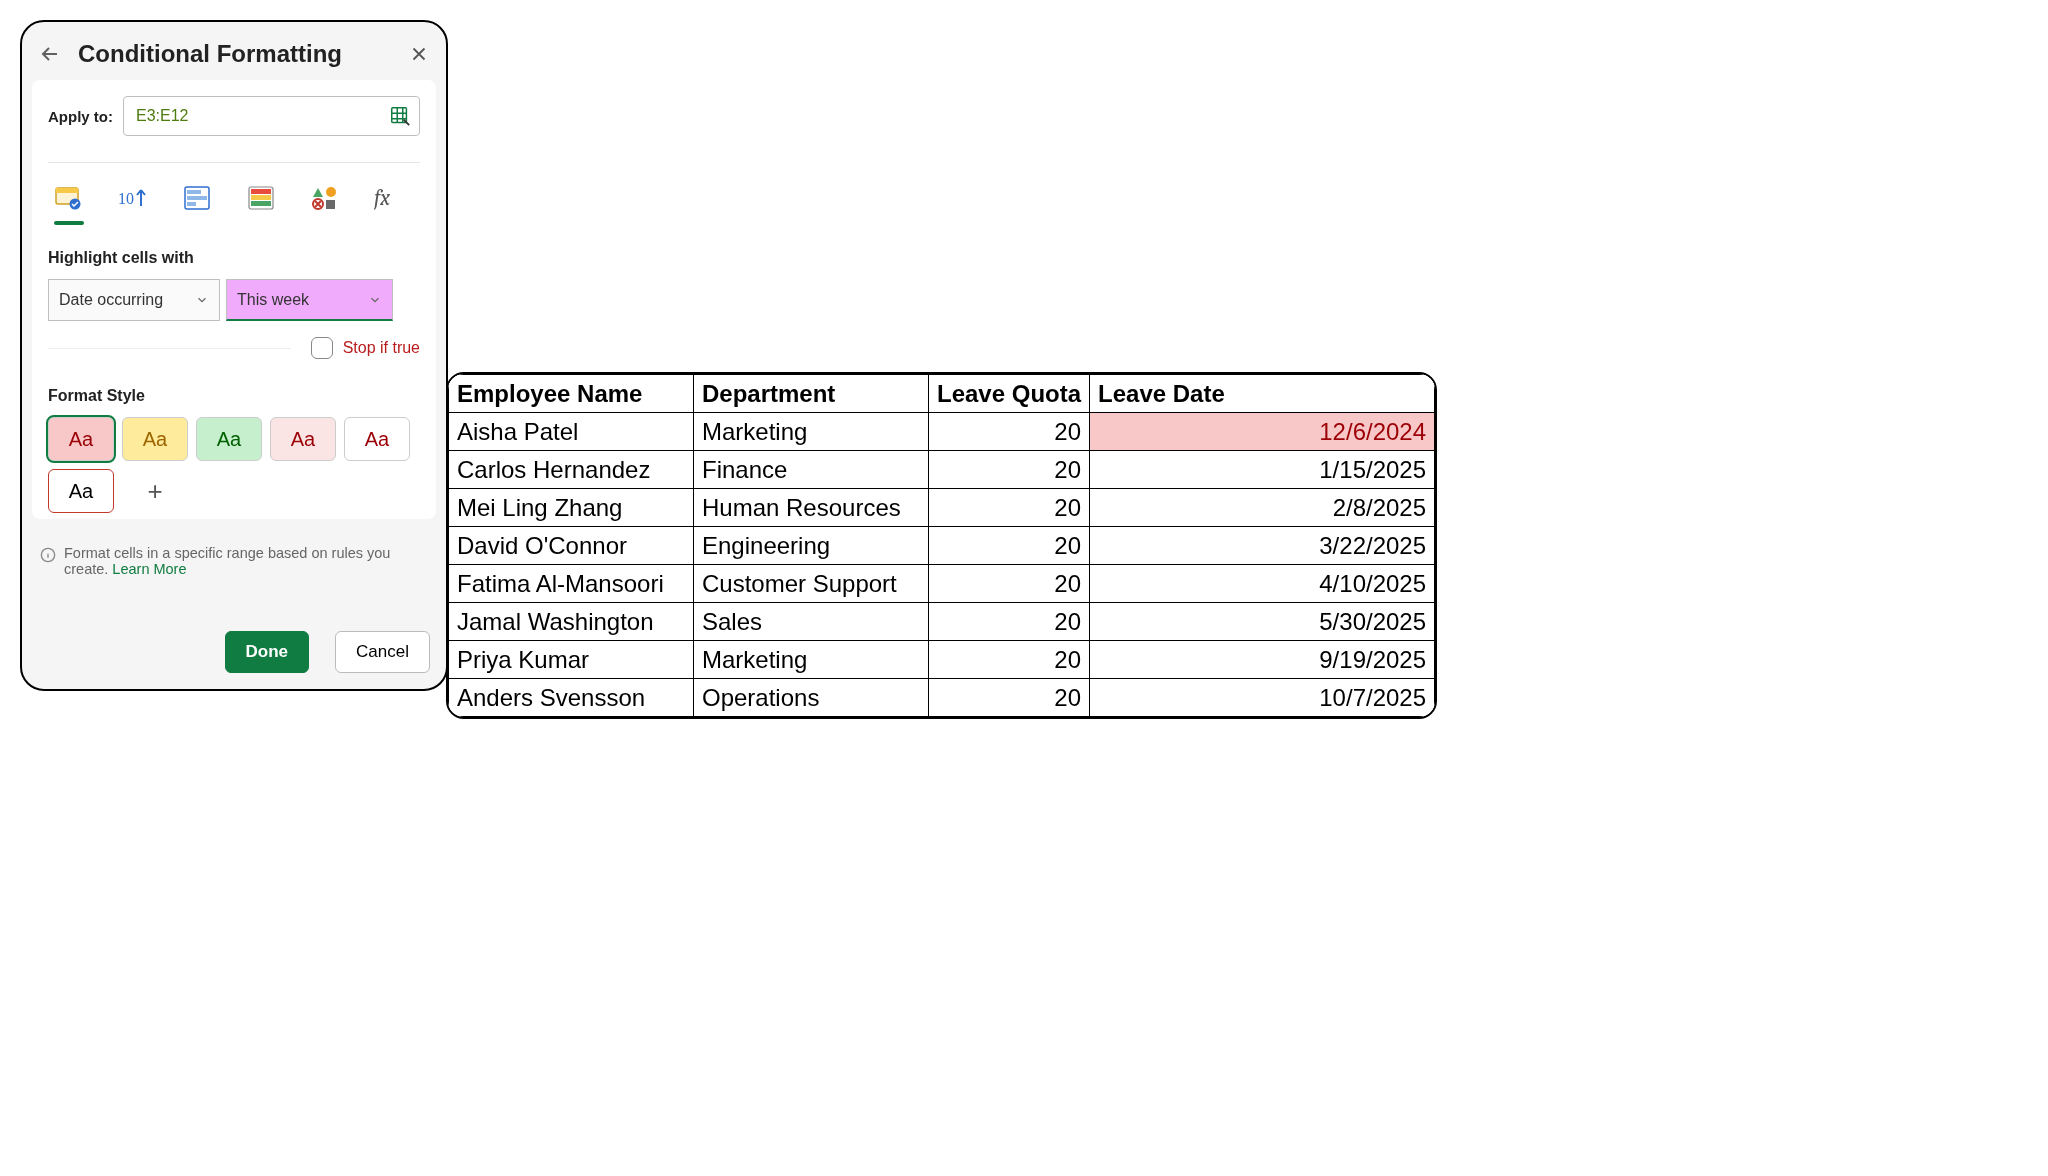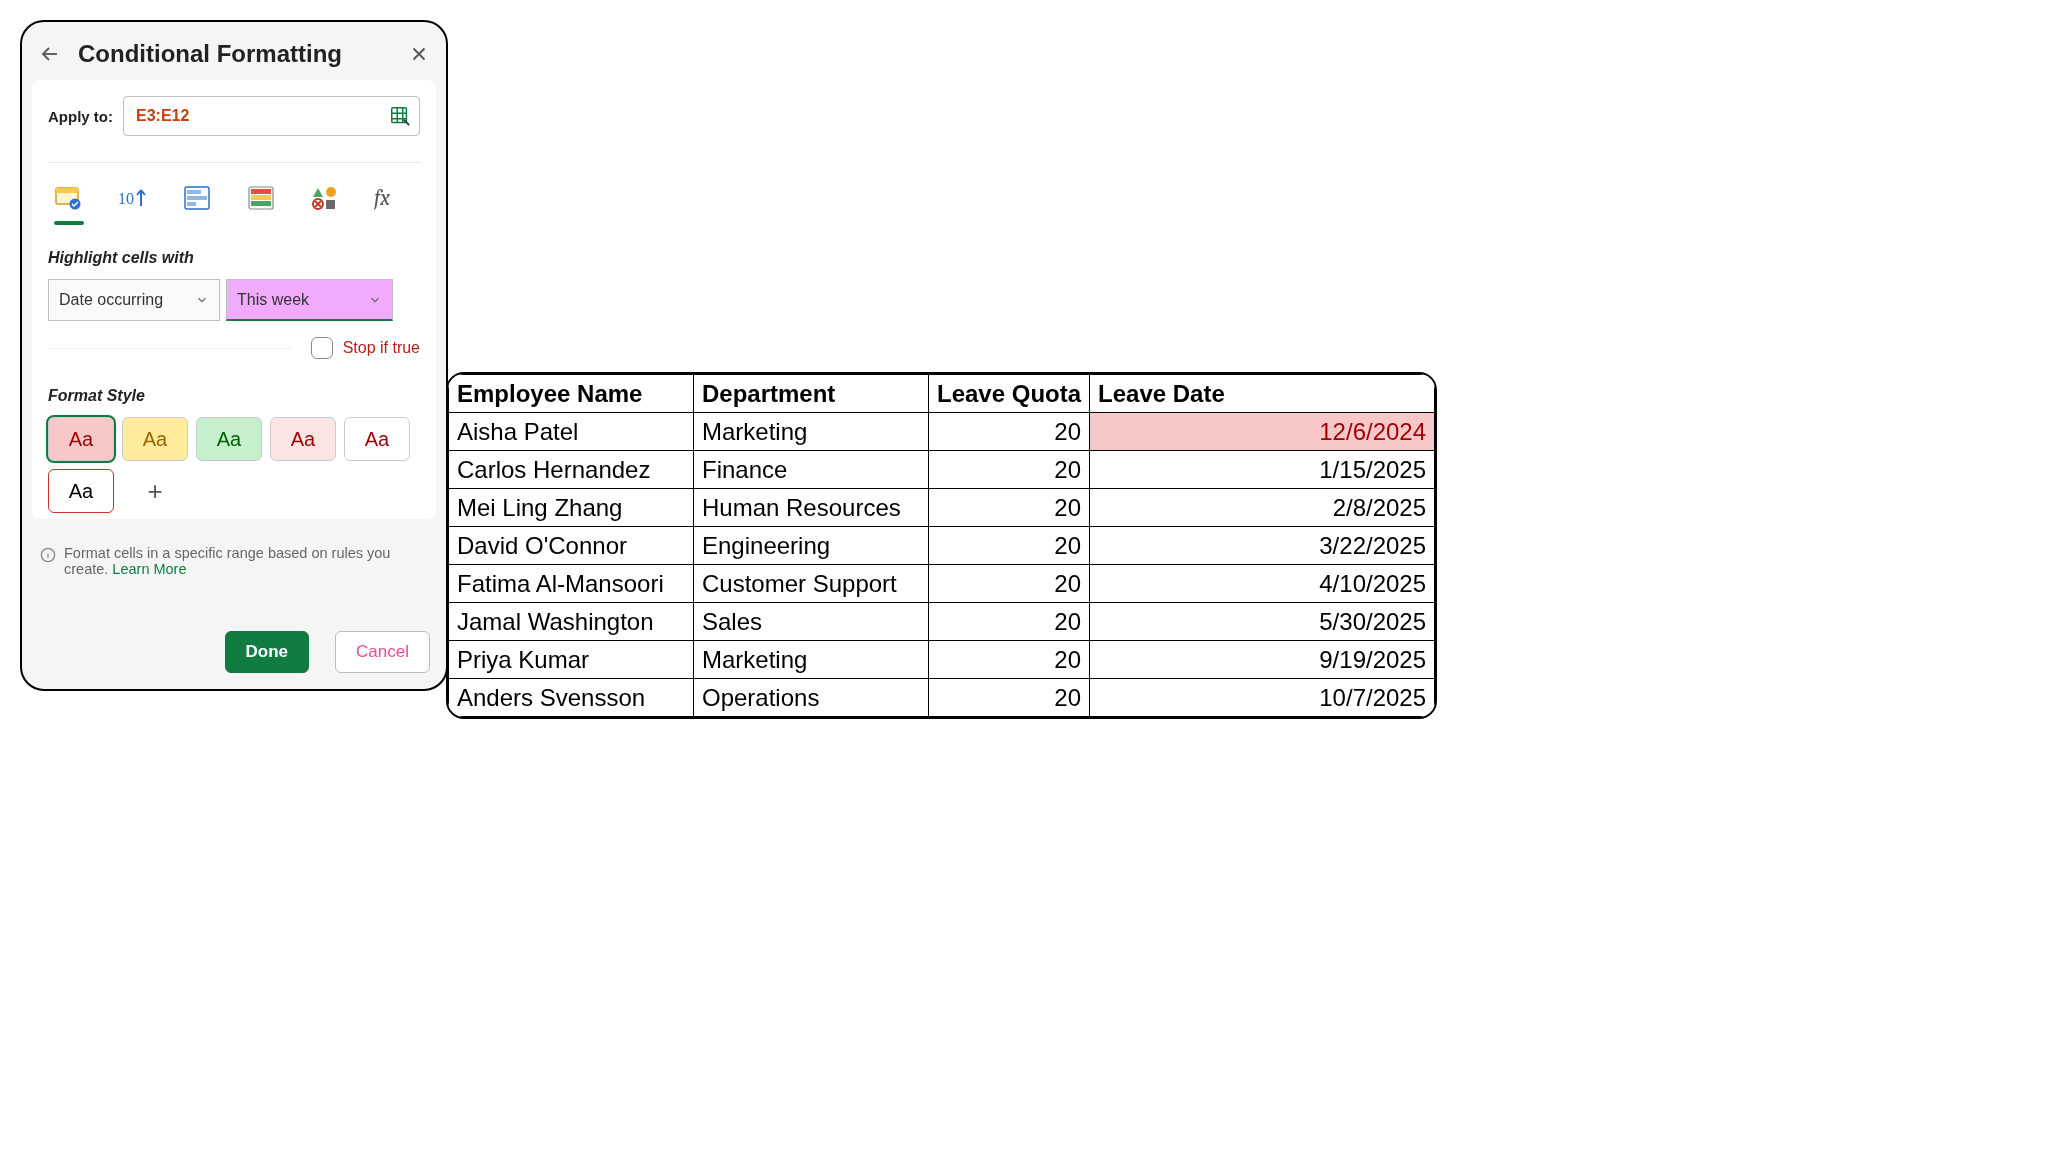--- a/index.html
+++ b/index.html
@@ -74,23 +74,22 @@
     border: 1px solid #bfbfbf;
     border-radius: 4px;
     background: #fff;
     height: 40px;
     padding: 0 8px 0 10px;
   }
   .apply-input {
     border: none;
     outline: none;
     font-size: 16px;
-    color: #c2410c;
+    color: #4d7c0f;
     flex: 1;
-    font-weight: bold;
   }
   .range-picker-icon {
     width: 22px; height: 22px;
     color: #107c41;
   }
 
   .rule-types {
     display: flex;
     gap: 30px;
     padding: 18px 4px 6px 4px;
@@ -112,21 +111,20 @@
     height: 4px;
     background: #107c41;
     border-radius: 2px;
   }
 
   .section-label {
     font-size: 16px;
     font-weight: 600;
     color: #222;
     margin: 28px 0 12px 0;
-    font-style: italic;
   }
 
   .highlight-row {
     display: flex;
     gap: 6px;
     align-items: center;
   }
   .select-box {
     display: flex;
     align-items: center;
@@ -216,21 +214,21 @@
     padding: 50px 16px 16px 16px;
   }
   .btn {
     height: 42px;
     padding: 0 20px;
     font-size: 17px;
     border-radius: 6px;
     cursor: pointer;
     border: 1px solid #bbb;
     background: #fff;
-    color: #ec4899;
+    color: #000000;
   }
   .btn.primary {
     background: #107c41;
     border-color: #107c41;
     color: #fff;
     font-weight: 600;
   }
 
   
   .sheet {

